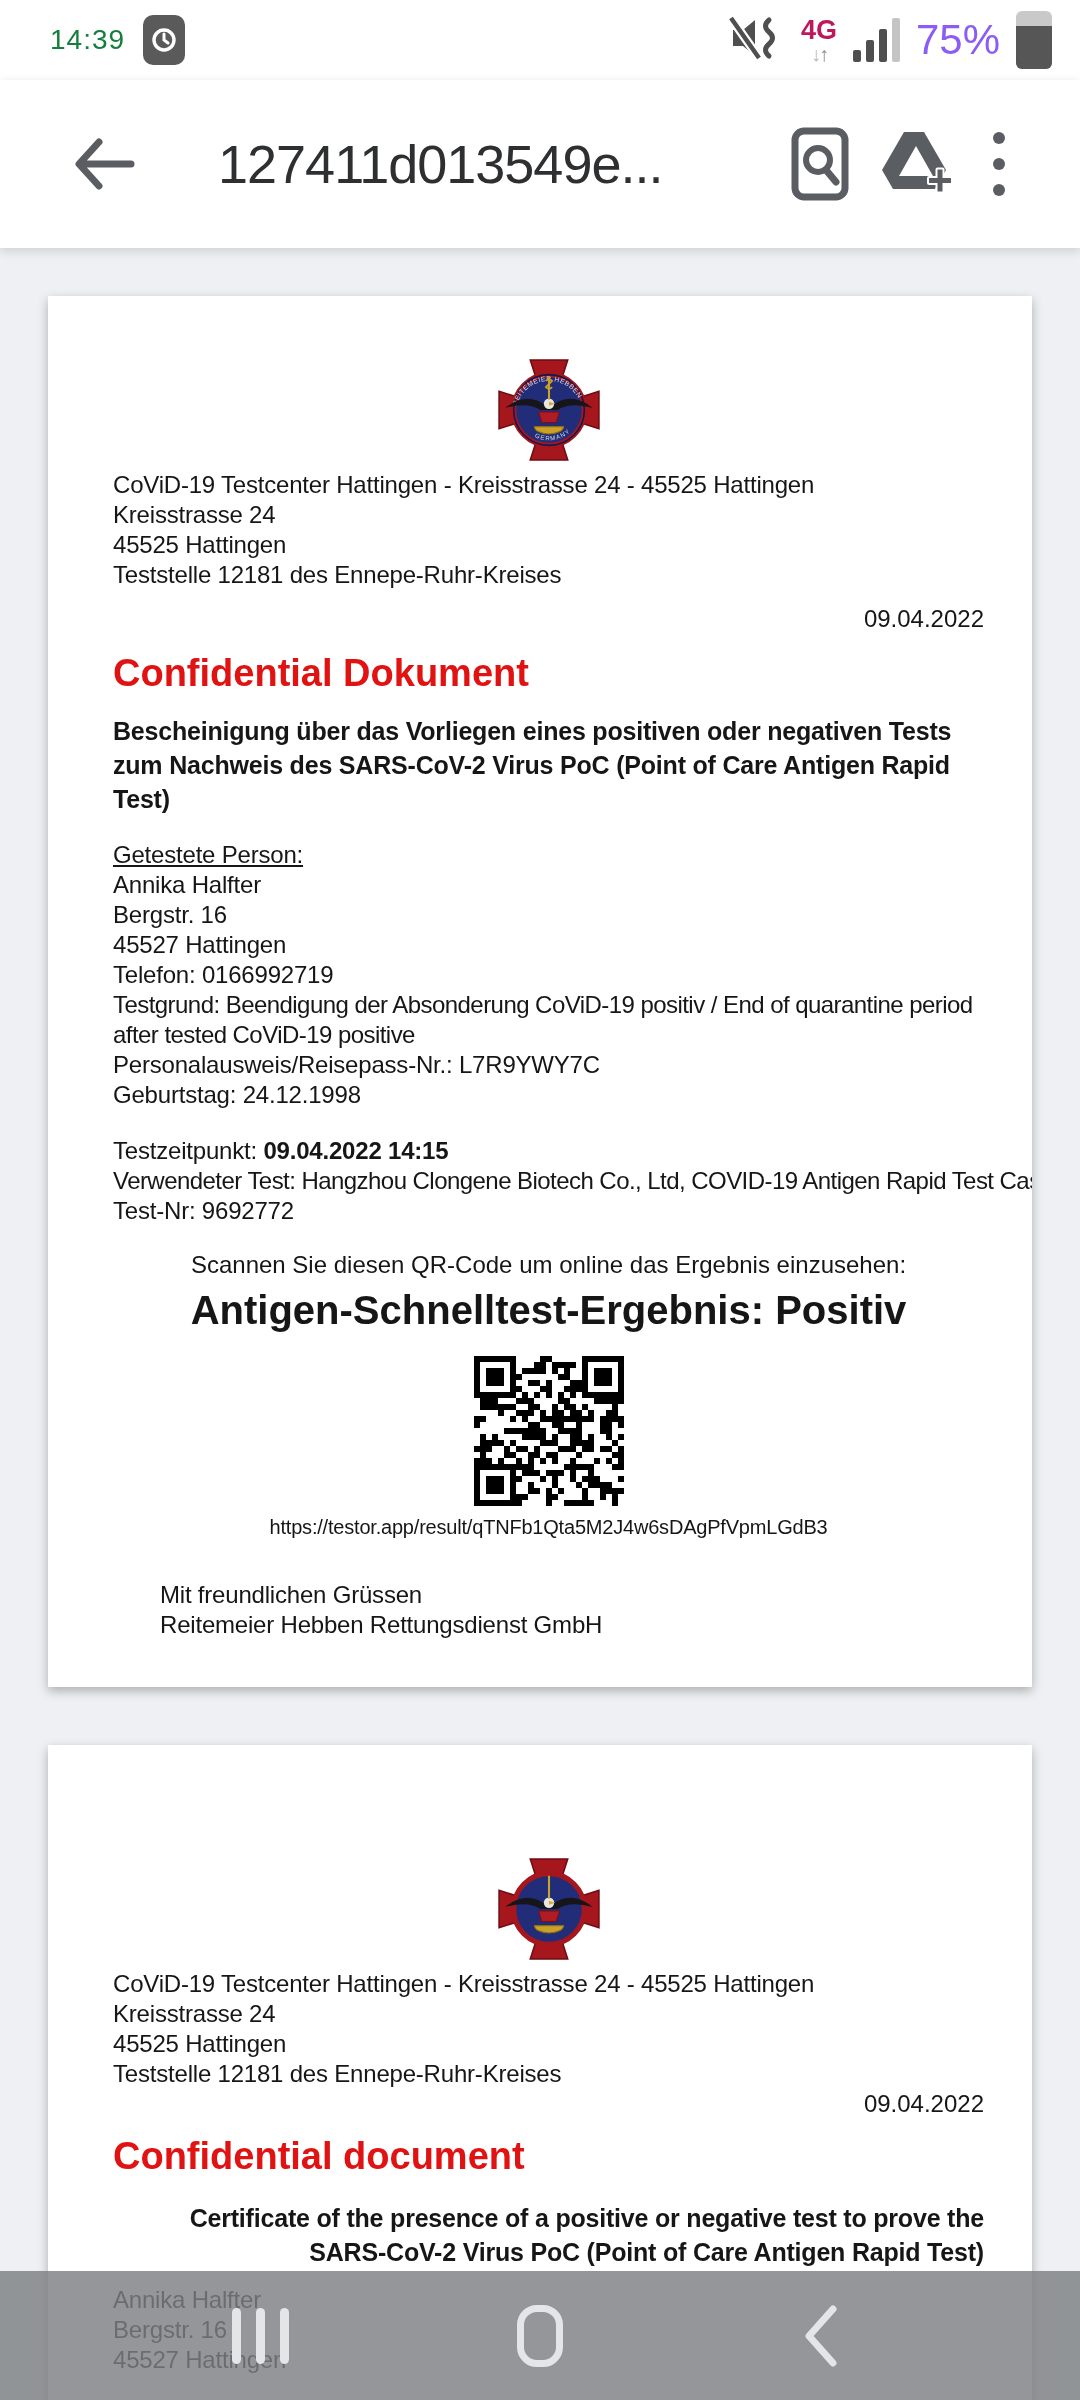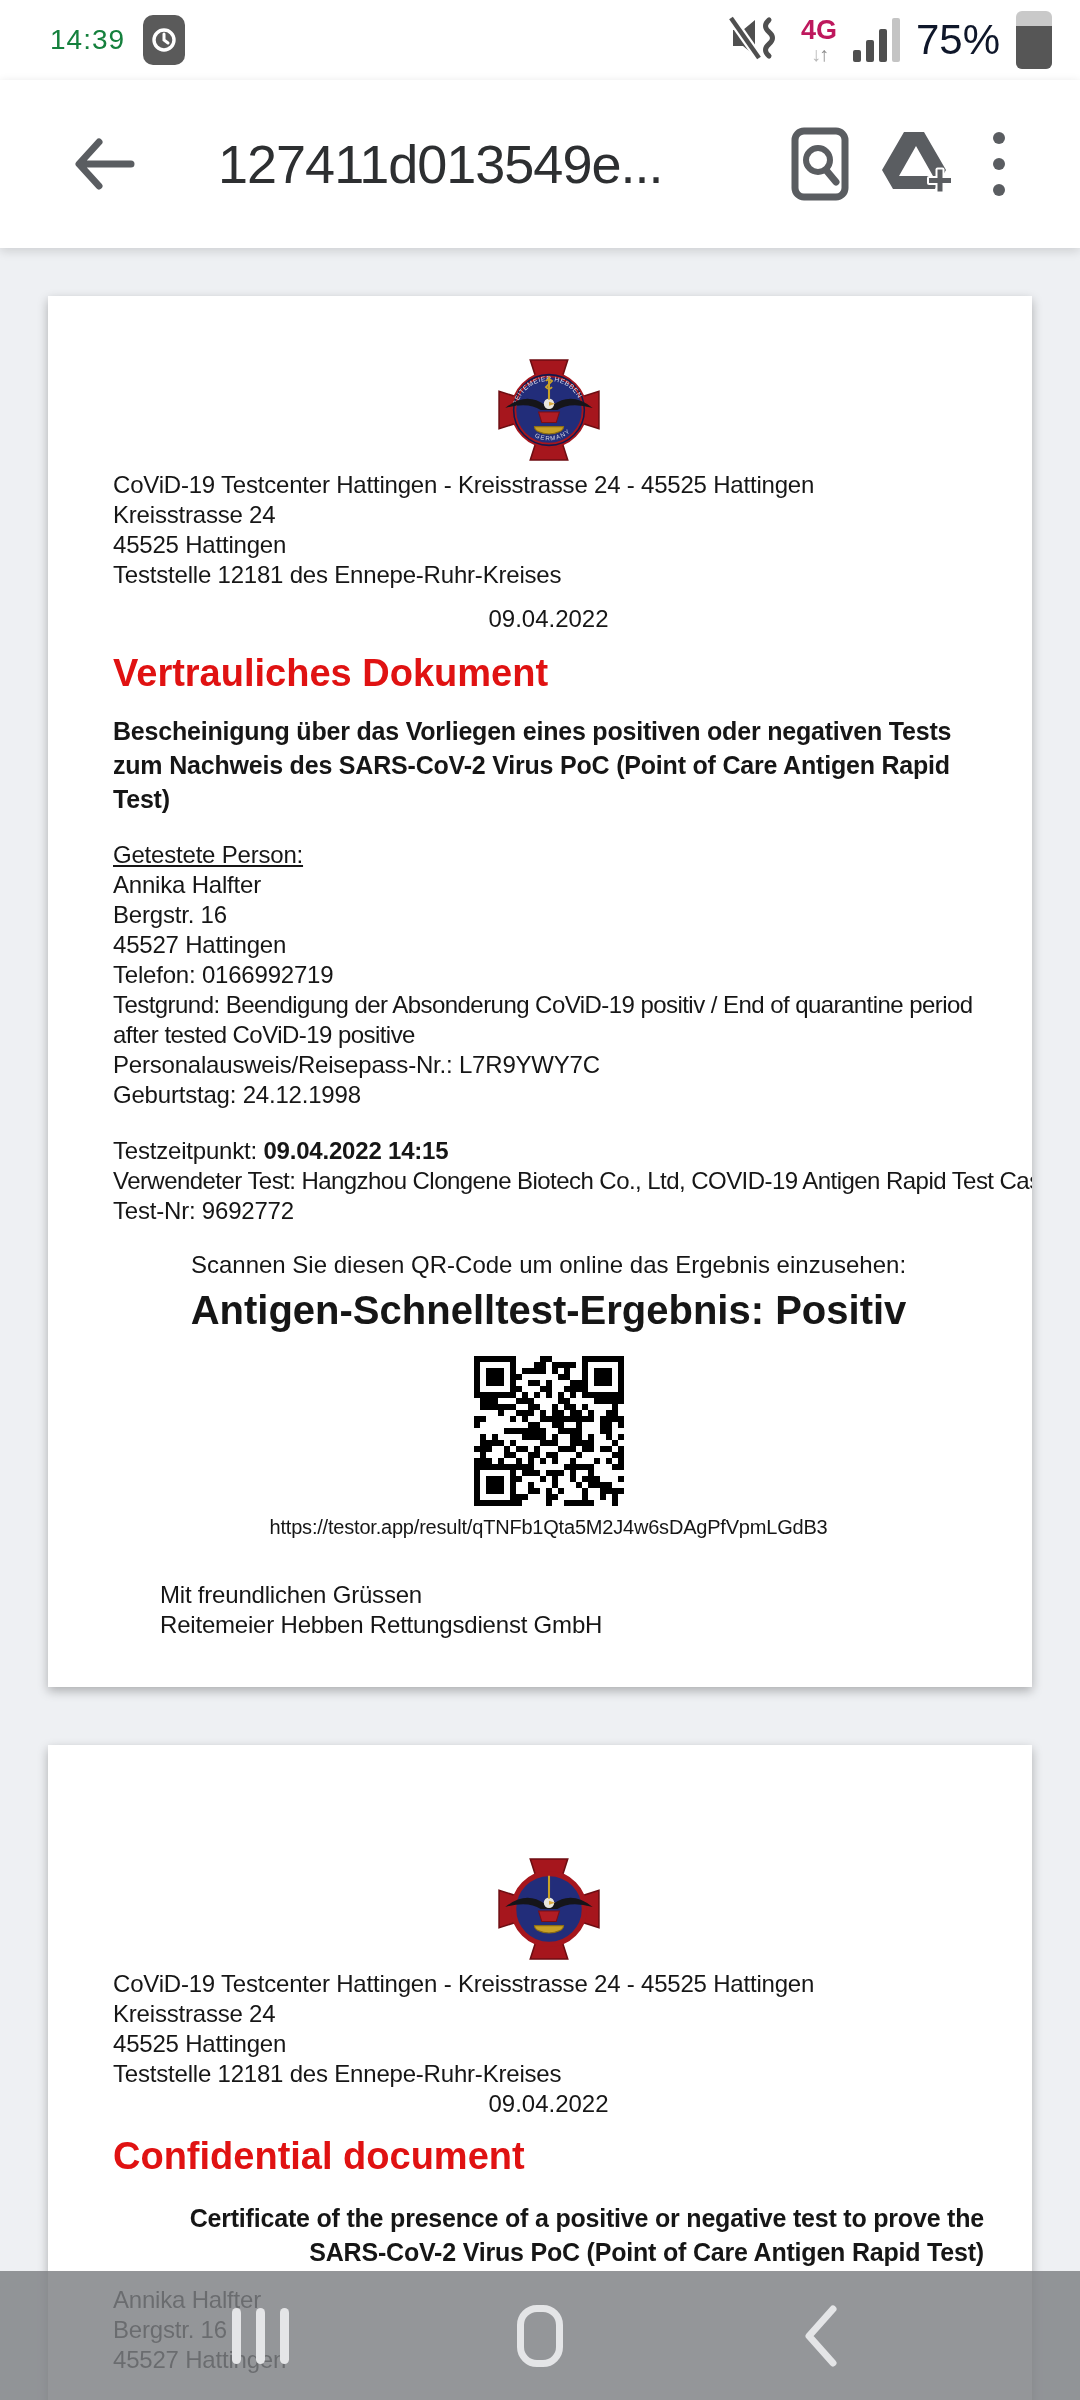--- a/index.html
+++ b/index.html
@@ -6,21 +6,21 @@
   body{width:1080px;height:2400px;overflow:hidden;background:#eef0f3;
        font-family:"Liberation Sans",sans-serif;position:relative;}
   #screen{position:absolute;inset:0;width:1080px;height:2400px;overflow:hidden;}
 
   
   .status-bar{height:80px;background:#ffffff;display:flex;align-items:center;
               justify-content:space-between;padding:0 28px 0 50px;box-sizing:border-box;}
   .sb-left{display:flex;align-items:center;gap:18px;}
   .sb-time{font-size:28px;color:#15803d;letter-spacing:1px;}
   .sb-right{display:flex;align-items:center;gap:16px;}
-  .sb-batt-pct{font-size:42px;color:#0f172a;}
+  .sb-batt-pct{font-size:42px;color:#8b5cf6;}
   .notif-clock{width:42px;height:50px;border-radius:10px;background:#5a5a5a;
                display:flex;align-items:center;justify-content:center;}
   .fourg{display:flex;flex-direction:column;align-items:center;line-height:1;}
   .fourg b{font-size:27px;color:#be185d;font-weight:700;}
   .fourg span{font-size:20px;letter-spacing:-2px;}
   .arr-d{color:#b9b9b9;} .arr-u{color:#8f8f8f;}
   .sigbars{display:flex;align-items:flex-end;gap:5px;height:44px;}
   .sigbars i{display:block;width:8px;border-radius:2px;background:#4f4f4f;}
   .sigbars i:nth-child(1){height:12px;} .sigbars i:nth-child(2){height:22px;}
   .sigbars i:nth-child(3){height:33px;} .sigbars i:nth-child(4){height:44px;background:#c4c4c4;}
@@ -41,21 +41,21 @@
   .page{width:984px;margin:0 auto;background:#ffffff;
         box-shadow:0 4px 10px rgba(0,0,0,0.28);box-sizing:border-box;
         padding:0 48px 0 65px;overflow:hidden;color:#161616;}
   .page1{margin-top:48px;height:1391px;}
   .page2{margin-top:58px;height:760px;}
   .logo-wrap{display:flex;justify-content:center;}
   .page1 .logo-wrap{margin-top:62px;} .page2 .logo-wrap{margin-top:112px;}
 
   .doc-line{font-size:24px;line-height:30px;letter-spacing:-0.2px;white-space:nowrap;}
   .hdr{margin-top:8px;}
-  .date-line{text-align:center;font-size:24px;line-height:30px;}
+  .date-line{text-align:right;font-size:24px;line-height:30px;}
   .page1 .date-line{margin-top:14px;} .page2 .date-line{margin-top:0;}
   .red-title{color:var(--accent-red,#e01212);font-weight:700;font-size:38px;line-height:46px;}
   .page1 .red-title{margin-top:16px;} .page2 .red-title{margin-top:14px;}
   .bold-para{font-weight:700;font-size:25px;line-height:34px;letter-spacing:-0.2px;}
   .page1 .bold-para{margin-top:18px;} .page2 .bold-para{margin-top:22px;text-align:right;}
   .label-underline{text-decoration:underline;}
   .page1 .person-block{margin-top:24px;} .page2 .person-block{margin-top:16px;}
   .person-block .doc-line.wrap{white-space:normal;}
   .test-block{margin-top:26px;}
   .tight{letter-spacing:-0.55px;}
@@ -180,21 +180,21 @@
       </div>
 
       <div class="hdr">
         <div class="doc-line">CoViD-19 Testcenter Hattingen - Kreisstrasse 24 - 45525 Hattingen</div>
         <div class="doc-line">Kreisstrasse 24</div>
         <div class="doc-line">45525 Hattingen</div>
         <div class="doc-line">Teststelle 12181 des Ennepe-Ruhr-Kreises</div>
       </div>
 
       <div class="date-line">09.04.2022</div>
-      <div class="red-title">Vertrauliches Dokument</div>
+      <div class="red-title">Confidential Dokument</div>
       <div class="bold-para" style="white-space:normal">Bescheinigung über das Vorliegen eines positiven oder negativen Tests zum Nachweis des SARS-CoV-2 Virus PoC (Point of Care Antigen Rapid Test)</div>
 
       <div class="person-block">
         <div class="doc-line label-underline">Getestete Person:</div>
         <div class="doc-line">Annika Halfter</div>
         <div class="doc-line">Bergstr. 16</div>
         <div class="doc-line">45527 Hattingen</div>
         <div class="doc-line">Telefon: 0166992719</div>
         <div class="doc-line wrap tight">Testgrund: Beendigung der Absonderung CoViD-19 positiv / End of quarantine period after tested CoViD-19 positive</div>
         <div class="doc-line">Personalausweis/Reisepass-Nr.: L7R9YWY7C</div>

